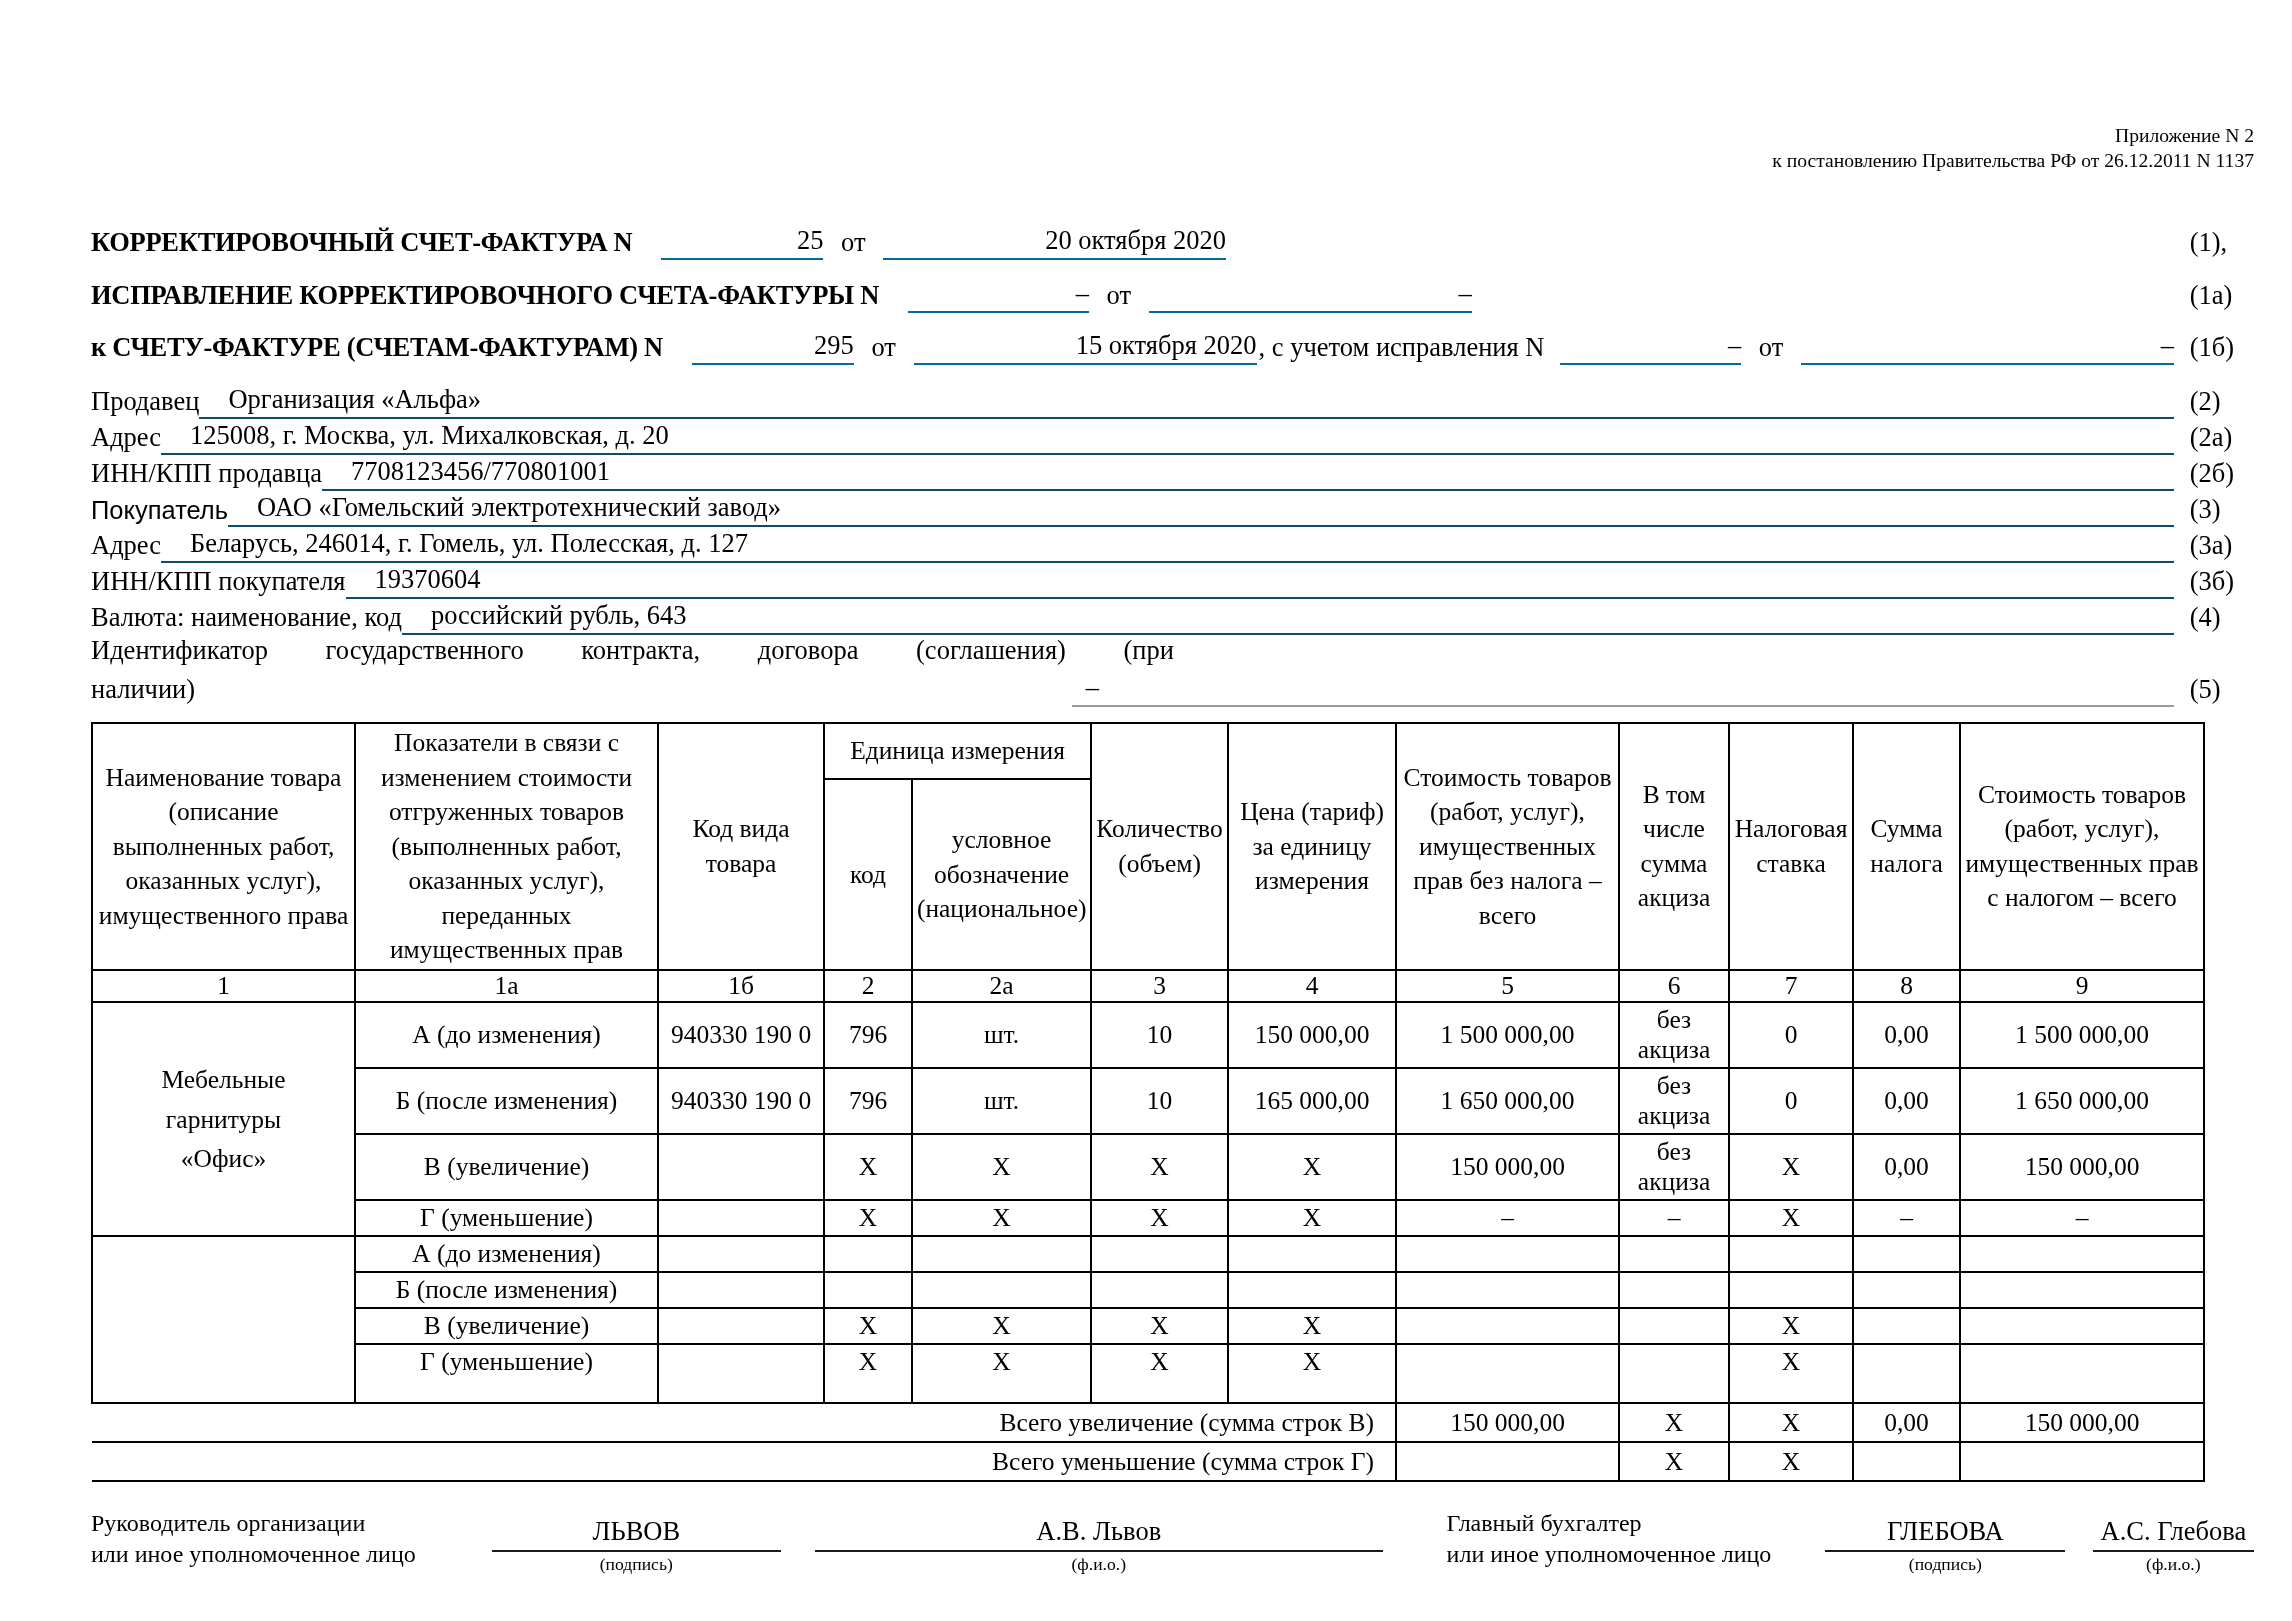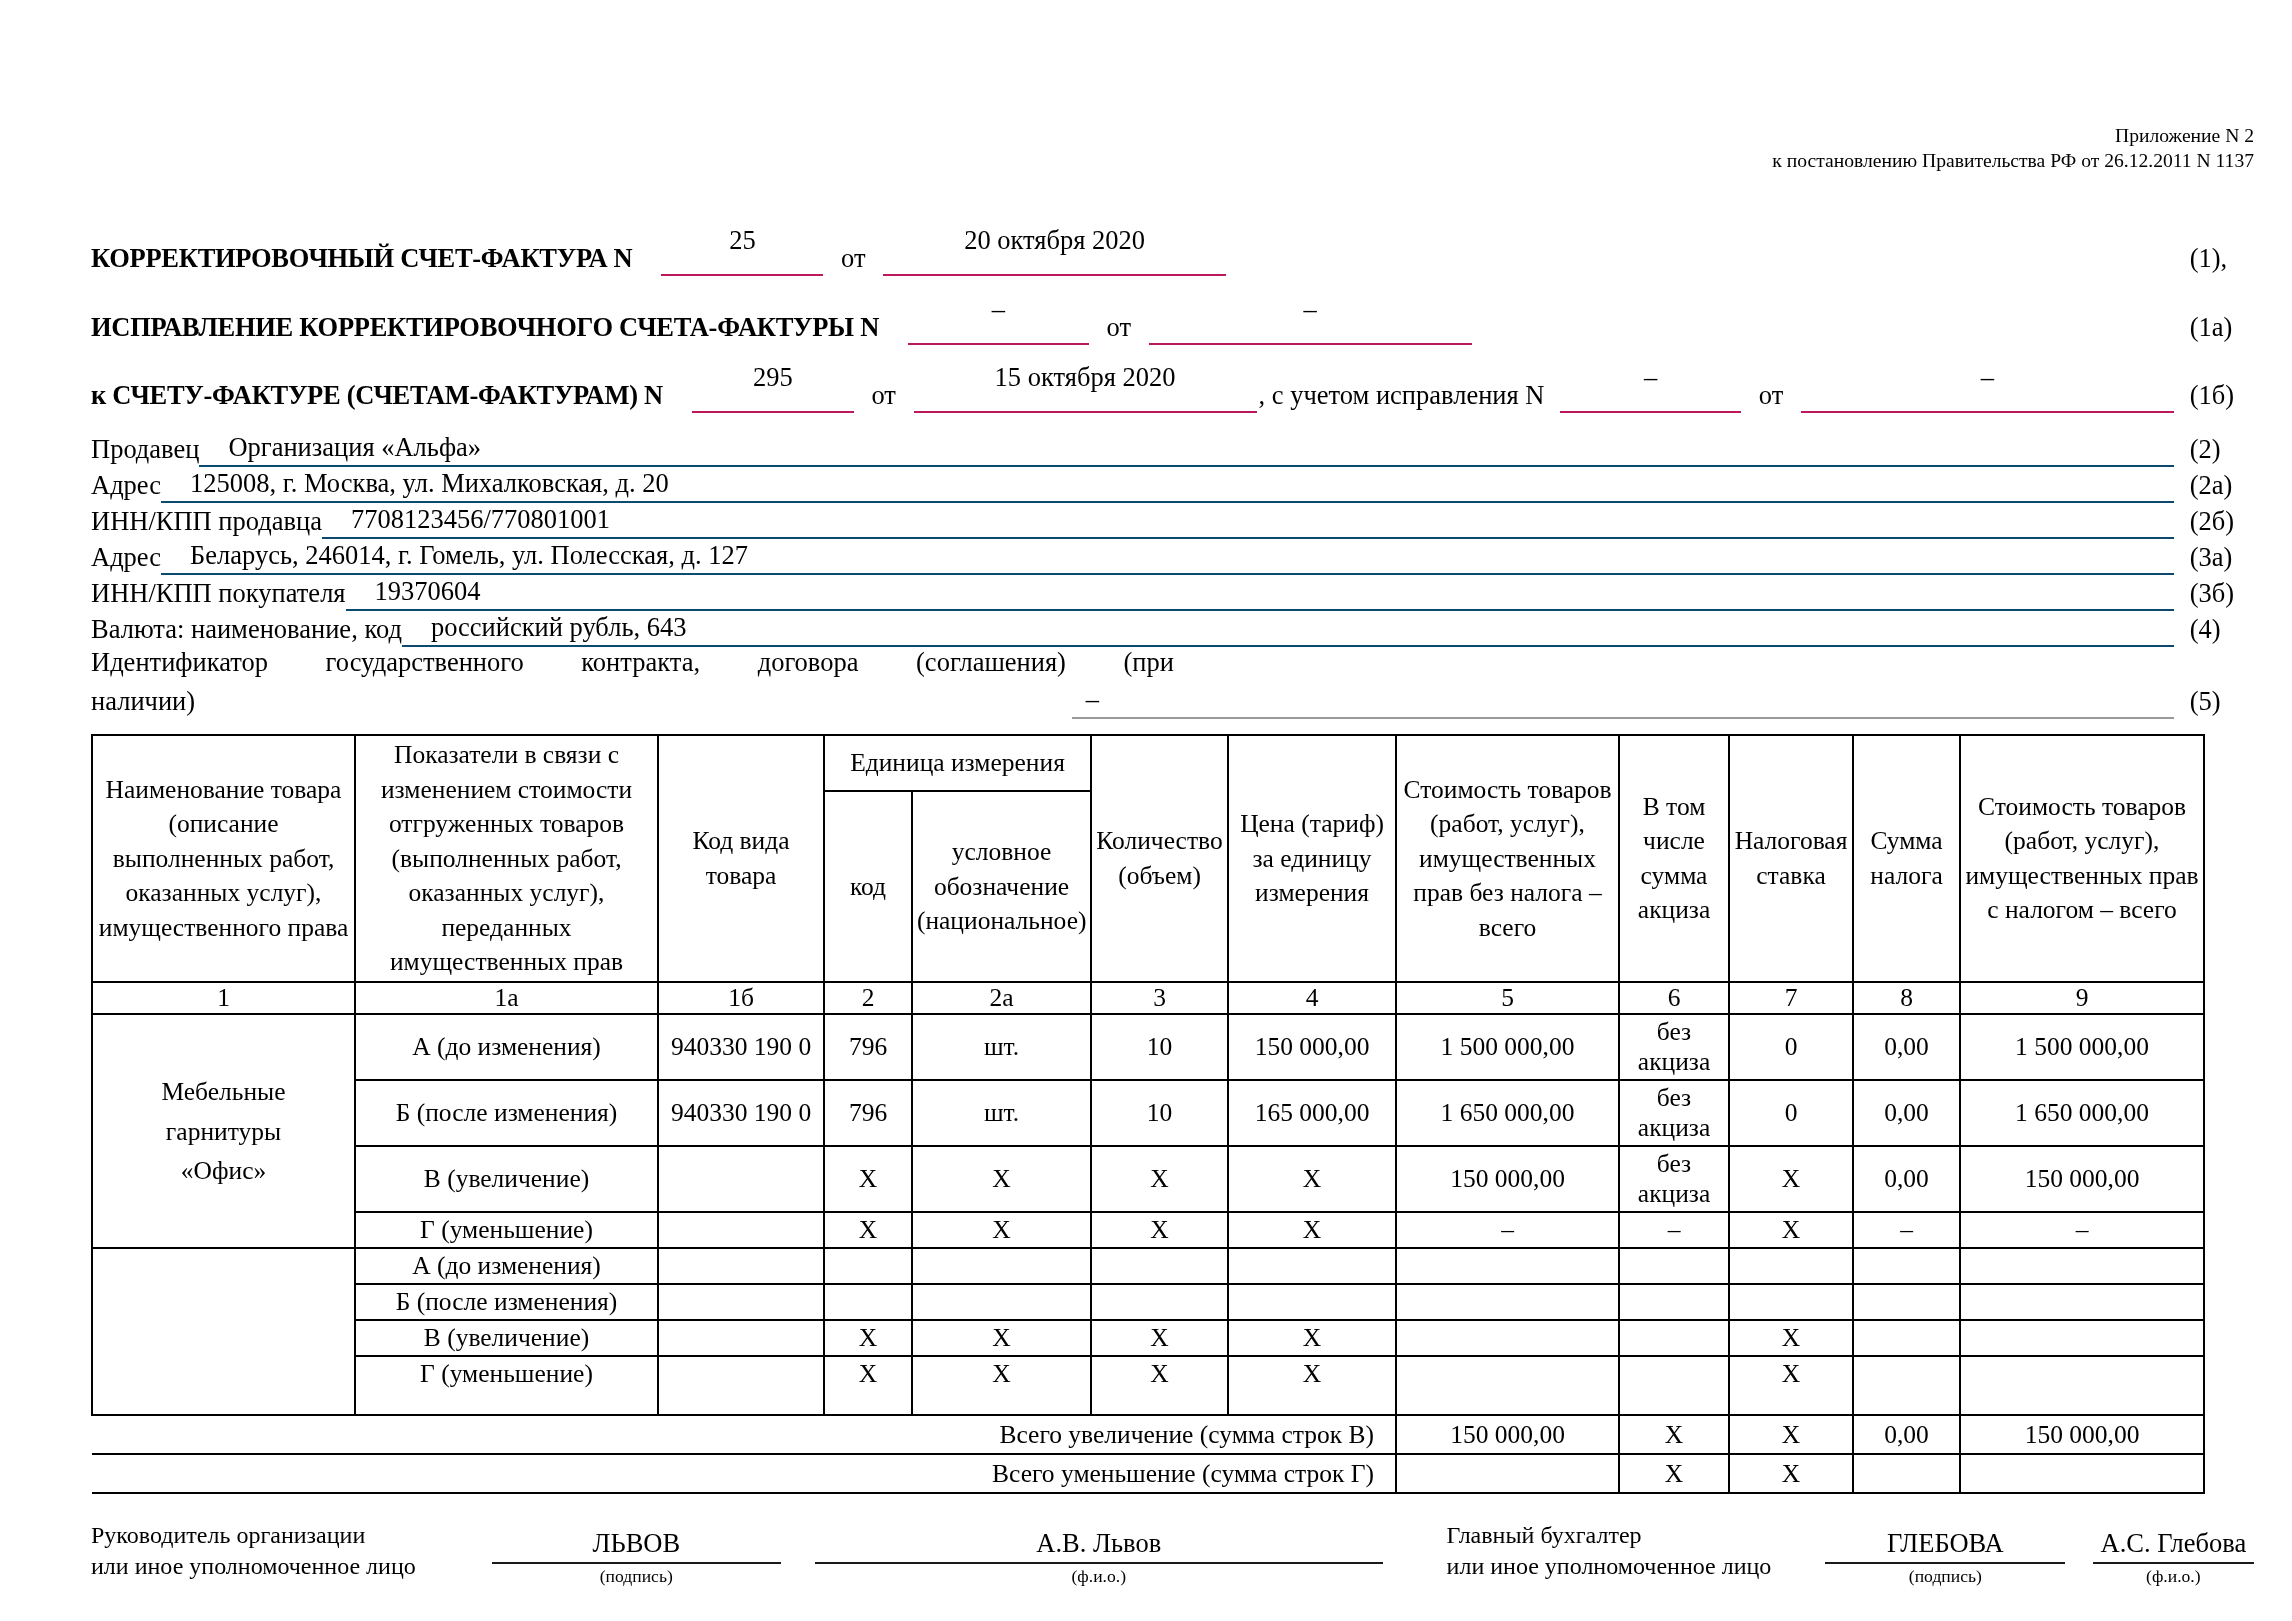--- a/index.html
+++ b/index.html
@@ -16,21 +16,21 @@
   .content { padding:123px 39px 0 91px; }
 
   
   .appendix { text-align:right; font-size:19.6px; line-height:1.3; }
 
   
   .title-block { margin-top:51px; }
   .t-row { display:flex; align-items:flex-end; margin-bottom:17.6px; }
   .t-label { font-weight:bold; letter-spacing:-0.3px; white-space:nowrap; padding-bottom:2px; }
   .t-ot { padding:0 17.6px 2px 17.6px; white-space:nowrap; }
-  .fld { border-bottom:2px solid #be185d; text-align:center; padding-bottom:18px; }
+  .fld { border-bottom:2px solid #0369a1; text-align:right; padding-bottom:2px; }
   .t-num1 { width:162px; margin-left:29px; }
   .t-date1 { width:343px; }
   .t-num2 { width:181px; margin-left:29px; }
   .t-date2 { width:323px; }
   .t-suffix { white-space:nowrap; padding:0 5.9px 2px 2px; }
   .t-flex { flex:1; }
   .spacer { flex:1; }
   .marker { width:80px; text-align:left; padding-left:15.7px; white-space:nowrap; padding-bottom:2px; flex:none; }
 
   
@@ -130,20 +130,25 @@
     </div>
     <div class="i-row">
       <span class="i-label">Адрес</span>
       <span class="i-val">125008, г. Москва, ул. Михалковская, д. 20</span>
       <span class="marker">(2а)</span>
     </div>
     <div class="i-row">
       <span class="i-label">ИНН/КПП продавца</span>
       <span class="i-val">7708123456/770801001</span>
       <span class="marker">(2б)</span>
+    </div>
+    <div class="i-row">
+      <span class="i-label sans">Покупатель</span>
+      <span class="i-val">ОАО «Гомельский электротехнический завод»</span>
+      <span class="marker">(3)</span>
     </div>
     <div class="i-row">
       <span class="i-label">Адрес</span>
       <span class="i-val">Беларусь, 246014, г. Гомель, ул. Полесская, д. 127</span>
       <span class="marker">(3а)</span>
     </div>
     <div class="i-row">
       <span class="i-label">ИНН/КПП покупателя</span>
       <span class="i-val">19370604</span>
       <span class="marker">(3б)</span>

